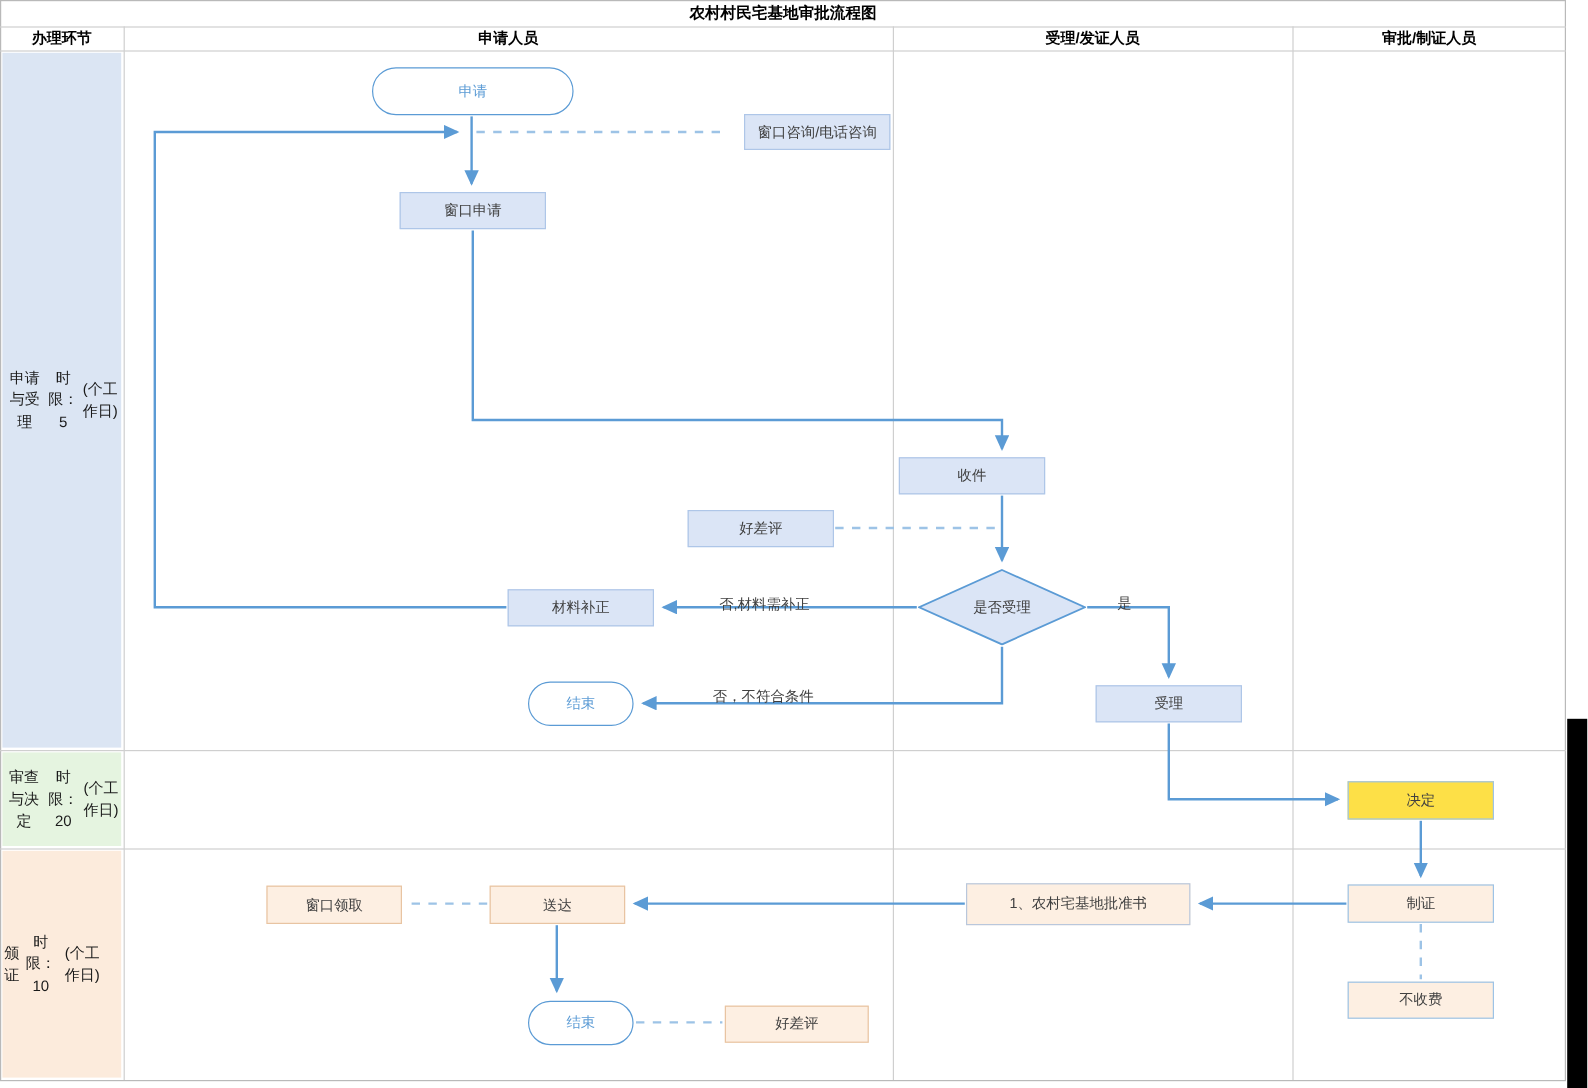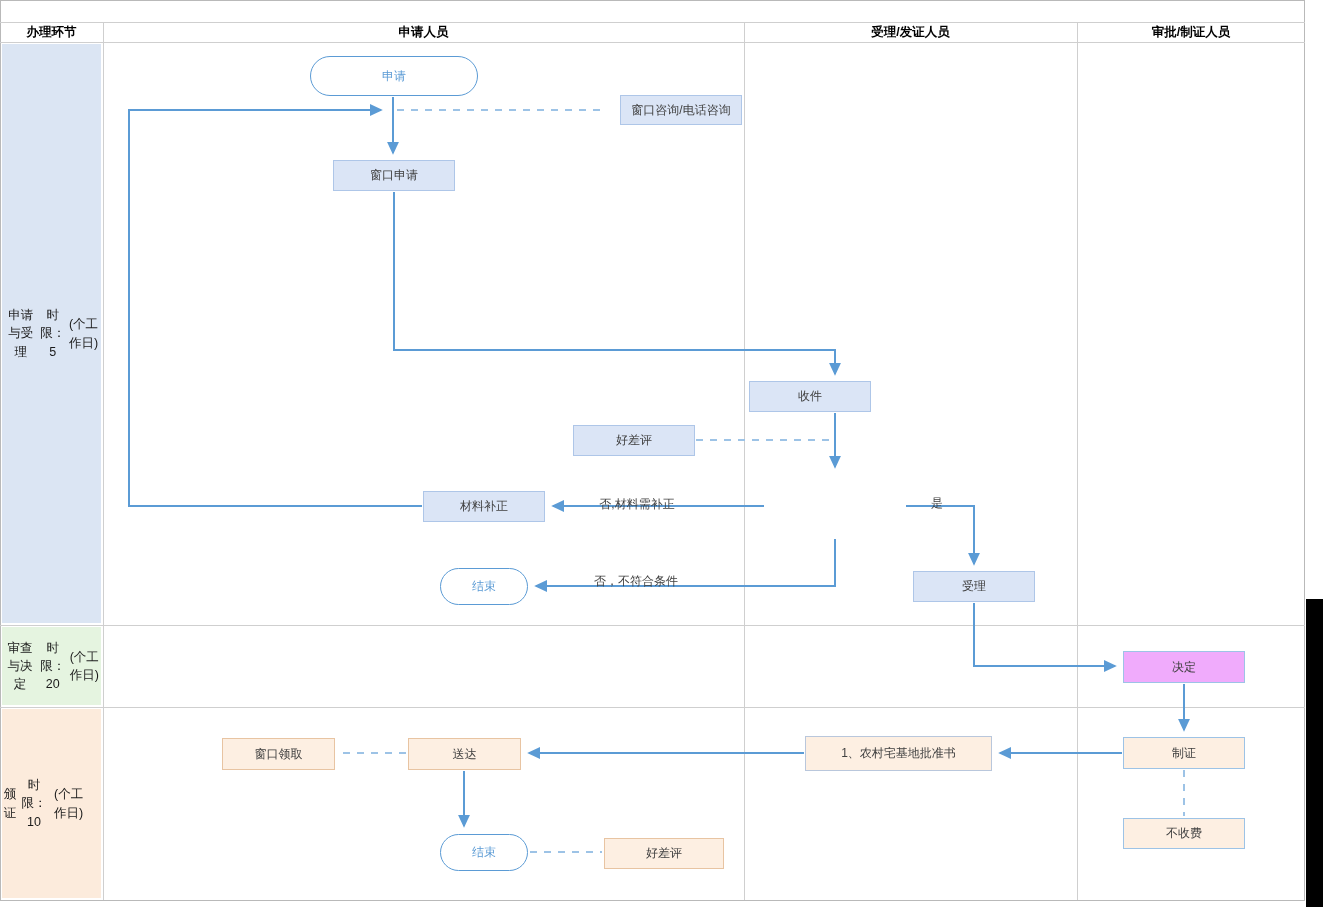--- a/index.html
+++ b/index.html
@@ -17,21 +17,21 @@
     font-size:13px;font-weight:bold;color:#000;}
   .head-cell{position:absolute;top:22px;height:20px;display:flex;align-items:center;justify-content:center;
     font-size:12.5px;font-weight:bold;color:#000;}
   .lane-label{position:absolute;display:flex;flex-direction:row;align-items:center;justify-content:center;
     font-size:12.5px;color:#1a1a1a;line-height:1.45;text-align:center;}
 
   
   .node{position:absolute;display:flex;align-items:center;justify-content:center;
     font-size:12px;color:#404040;box-sizing:border-box;text-align:center;}
   .box-blue{background:#dbe5f6;border:1px solid #aec6e8;}
-  .box-green{background:#f0abfc;border:1px solid #9dc3e6;}
+  .box-green{background:#fde047;border:1px solid #9dc3e6;}
   .box-peach{background:#fdefe2;border:1px solid #e8c4a2;}
   .box-peach-bl{background:#fdefe2;border:1px solid #9dc3e6;}
   .box-peach-gr{background:#fdefe2;border:1px solid #b9c7dc;}
   .pill{background:#ffffff;border:1.5px solid #5b9bd5;border-radius:20px;color:#5b9bd5;}
   .diamond{background:transparent;border:none;}
   .diamond .dlabel{position:absolute;left:0;top:0;width:100%;height:100%;display:flex;align-items:center;justify-content:center;}
 
   .edge-label{position:absolute;transform:translate(-50%,-50%);font-size:12px;color:#3f3f3f;white-space:nowrap;}
 
   svg.wires{position:absolute;left:0;top:0;}
@@ -48,20 +48,21 @@
 
   <div class="table-outline"></div>
   <div class="hline" style="left:0;top:22px;width:1305px;"></div>
   <div class="hline" style="left:0;top:42px;width:1305px;"></div>
   <div class="hline" style="left:0;top:625px;width:1305px;"></div>
   <div class="hline" style="left:0;top:707px;width:1305px;"></div>
   <div class="vline" style="left:103px;top:22px;height:878px;"></div>
   <div class="vline" style="left:744px;top:22px;height:878px;"></div>
   <div class="vline" style="left:1077px;top:22px;height:878px;"></div>
 
+  <div class="title-cell">农村村民宅基地审批流程图</div>
   <div class="head-cell" style="left:0;width:103px;">办理环节</div>
   <div class="head-cell" style="left:744px;width:333px;">受理/发证人员</div>
   <div class="head-cell" style="left:103px;width:641px;">申请人员</div>
   <div class="head-cell" style="left:1077px;width:228px;">审批/制证人员</div>
 
   <div class="lane-label" style="left:2px;top:44px;width:99px;height:579px;">
     <span>申请与受理</span>
     <span>时限：5</span>
     <span>(个工作日)</span>
   </div>
@@ -104,20 +105,26 @@
       <path d="M530,852 L602,852"></path>
     </g>
   </svg>
 
   <div class="node pill" style="left:310px;top:56px;width:168px;height:40px;">申请</div>
   <div class="node box-blue" style="left:604px;top:95px;width:122px;height:30px;margin-left:16px;">窗口咨询/电话咨询</div>
   <div class="node box-blue" style="left:333px;top:160px;width:122px;height:31px;">窗口申请</div>
   <div class="node box-blue" style="left:749px;top:381px;width:122px;height:31px;">收件</div>
   <div class="node box-blue" style="left:573px;top:425px;width:122px;height:31px;">好差评</div>
 
+  <div class="node diamond" style="left:765px;top:474px;width:140px;height:64px;">
+    <svg width="140" height="64" viewBox="0 0 140 64" style="position:absolute;left:0;top:0;">
+      <polygon points="70,1 139,32 70,63 1,32" fill="#dbe5f6" stroke="#5b9bd5" stroke-width="1.5"></polygon>
+    </svg>
+    <span class="dlabel">是否受理</span>
+  </div>
 
   <div class="node box-blue" style="left:423px;top:491px;width:122px;height:31px;">材料补正</div>
   <div class="node pill" style="left:440px;top:568px;width:88px;height:37px;">结束</div>
   <div class="node box-blue" style="left:913px;top:571px;width:122px;height:31px;">受理</div>
   <div class="node box-green" style="left:1123px;top:651px;width:122px;height:32px;">决定</div>
   <div class="node box-peach-bl" style="left:1123px;top:737px;width:122px;height:32px;">制证</div>
   <div class="node box-peach-bl" style="left:1123px;top:818px;width:122px;height:31px;">不收费</div>
   <div class="node box-peach-gr" style="left:805px;top:736px;width:187px;height:35px;">1、农村宅基地批准书</div>
   <div class="node box-peach" style="left:408px;top:738px;width:113px;height:32px;">送达</div>
   <div class="node box-peach" style="left:222px;top:738px;width:113px;height:32px;">窗口领取</div>

